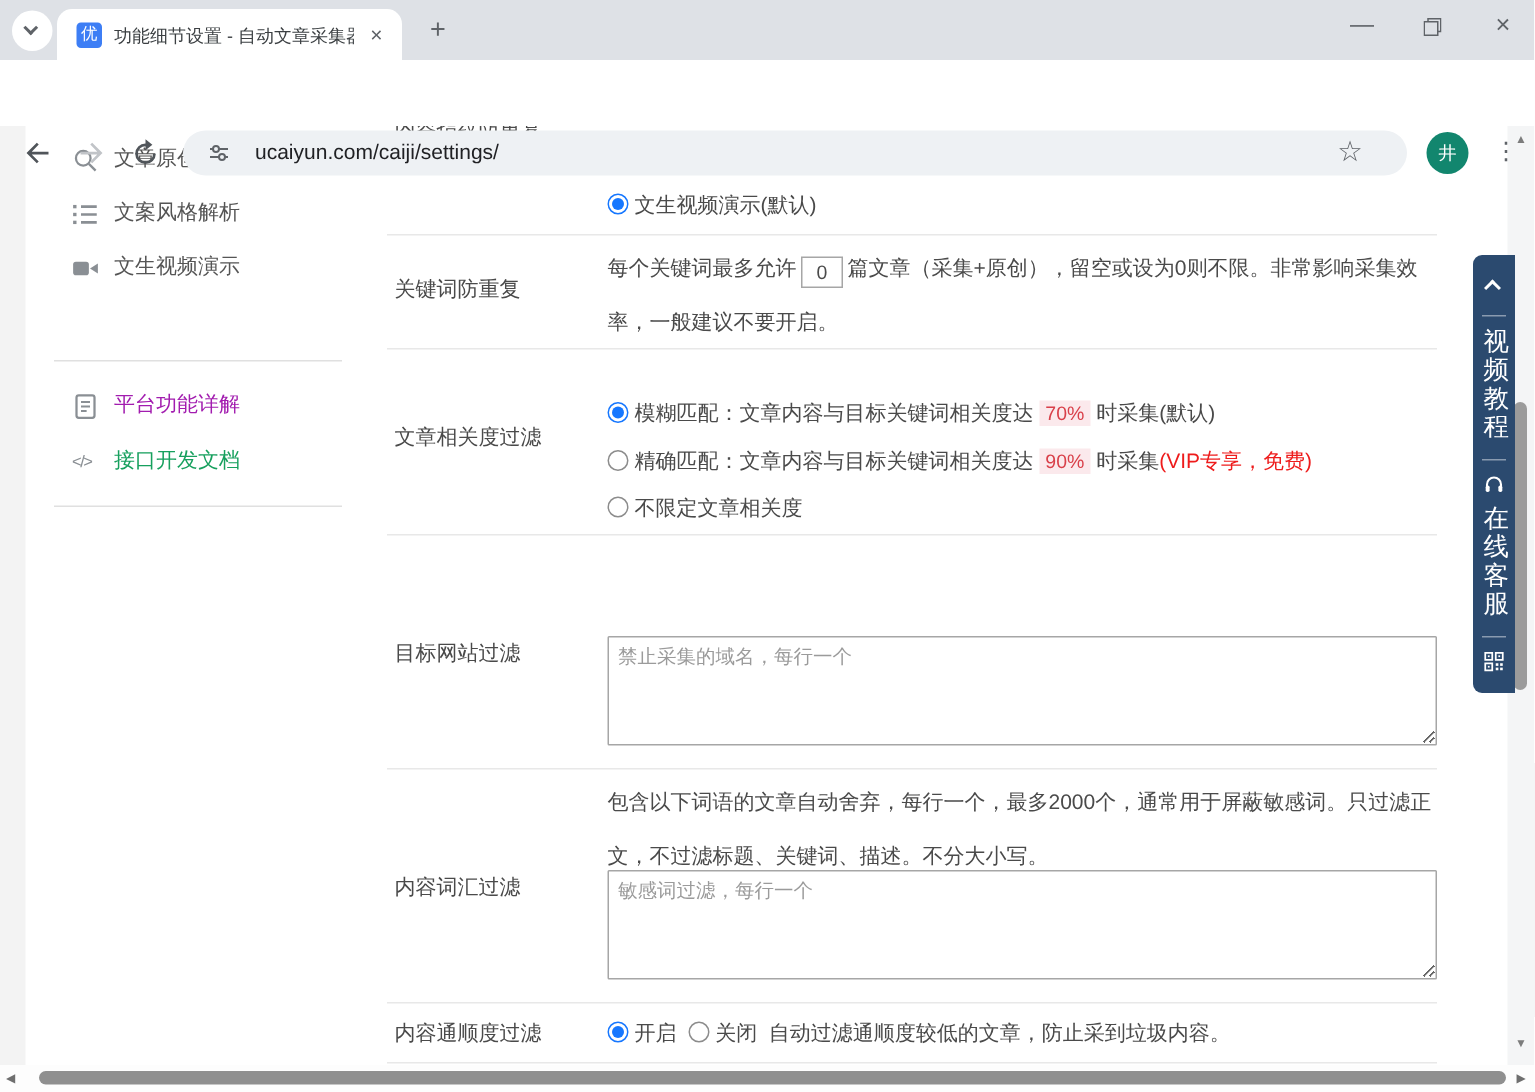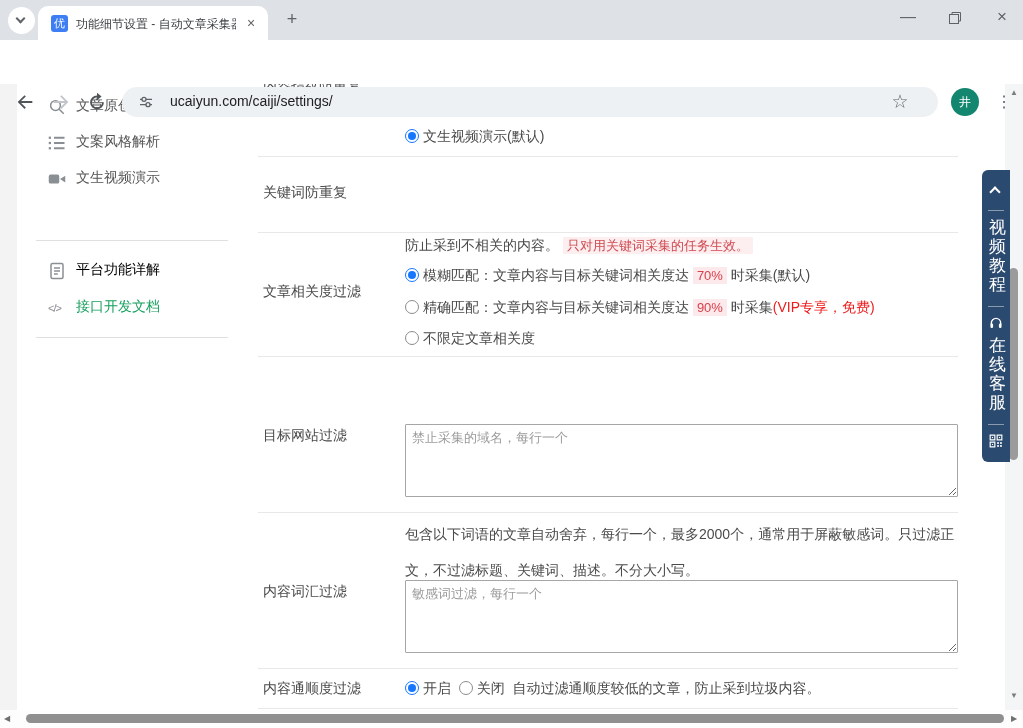--- a/index.html
+++ b/index.html
@@ -32,21 +32,21 @@
   .menu3 { position:absolute; left:994px; top:50px; width:20px; height:24px; font-size:16px; color:#5f6368; text-align:center; line-height:24px; cursor:pointer; }
 
   
   .content { position:absolute; left:0; top:84px; width:1023px; height:626px; background:#fff; overflow:hidden; z-index:1; }
   .left-strip { position:absolute; left:0; top:0; width:17px; height:626px; background:#f3f3f3; }
 
   
   .side-item { position:absolute; left:36px; width:192px; height:36px; cursor:pointer; }
   .side-ic { position:absolute; left:12px; top:9px; width:18px; height:18px; color:#8a8f94; }
   .side-label { position:absolute; left:40px; top:8px; font-size:14px; color:#555; }
-  .side-label.red { color:#000000; }
+  .side-label.red { color:#a21caf; }
   .side-label.green { color:#17a05e; }
   .side-div { position:absolute; left:36px; width:192px; height:1px; background:#e0e0e0; }
   .code-ic { font-size:11px; letter-spacing:-1px; color:#8a8f94; line-height:18px; }
 
   
   .row-div { position:absolute; left:258px; width:700px; height:1px; background:#e8e8e8; }
   .rlabel { position:absolute; left:263px; font-size:14px; color:#4a4a4a; white-space:nowrap; }
   .rtext { position:absolute; left:405px; width:555px; font-size:14px; color:#4a4a4a; line-height:36px; }
   .optline { position:absolute; left:405px; font-size:14px; color:#4a4a4a; white-space:nowrap; }
   .radio { display:inline-block; width:14px; height:14px; border-radius:50%; border:1px solid #8c8c8c; background:#fff; vertical-align:-2px; margin-right:4px; cursor:pointer; }
@@ -173,26 +173,26 @@
       <span class="radio"></span><span>我的</span>
       <span class="pinkhl">任意站点</span>
       <span>存在相似文章时不重复采集</span><span class="vipred">(VIP专享，免费)</span>
     </div>
     <div class="optline" style="top:44px">
       <span class="radio sel"></span><span>文生视频演示(默认)</span>
     </div>
     <div class="row-div" style="top:72px"></div>
 
     <div class="rlabel" style="top:100px">关键词防重复</div>
+    <div class="rtext" style="top:76px">
+      <span>每个关键词最多允许</span><input class="numinput" value="0" style=""><span>篇文章（采集+原创），留空或设为0则不限。非常影响采集效率，一般建议不要开启。</span>
+    </div>
     <div class="row-div" style="top:148px"></div>
 
     <div class="rlabel" style="top:199px">文章相关度过滤</div>
-    <div class="optline" style="top:153px">
-      <span>防止采到不相关的内容。</span> <span class="notice">只对用关键词采集的任务生效。</span>
-    </div>
     <div class="optline" style="top:183px">
       <span class="radio sel"></span><span>模糊匹配：文章内容与目标关键词相关度达</span> <span class="pinkhl">70%</span> <span>时采集(默认)</span>
     </div>
     <div class="optline" style="top:215px">
       <span class="radio"></span><span>精确匹配：文章内容与目标关键词相关度达</span> <span class="pinkhl">90%</span> <span>时采集</span><span class="vipred">(VIP专享，免费)</span>
     </div>
     <div class="optline" style="top:246px">
       <span class="radio"></span><span>不限定文章相关度</span>
     </div>
     <div class="row-div" style="top:272px"></div>

